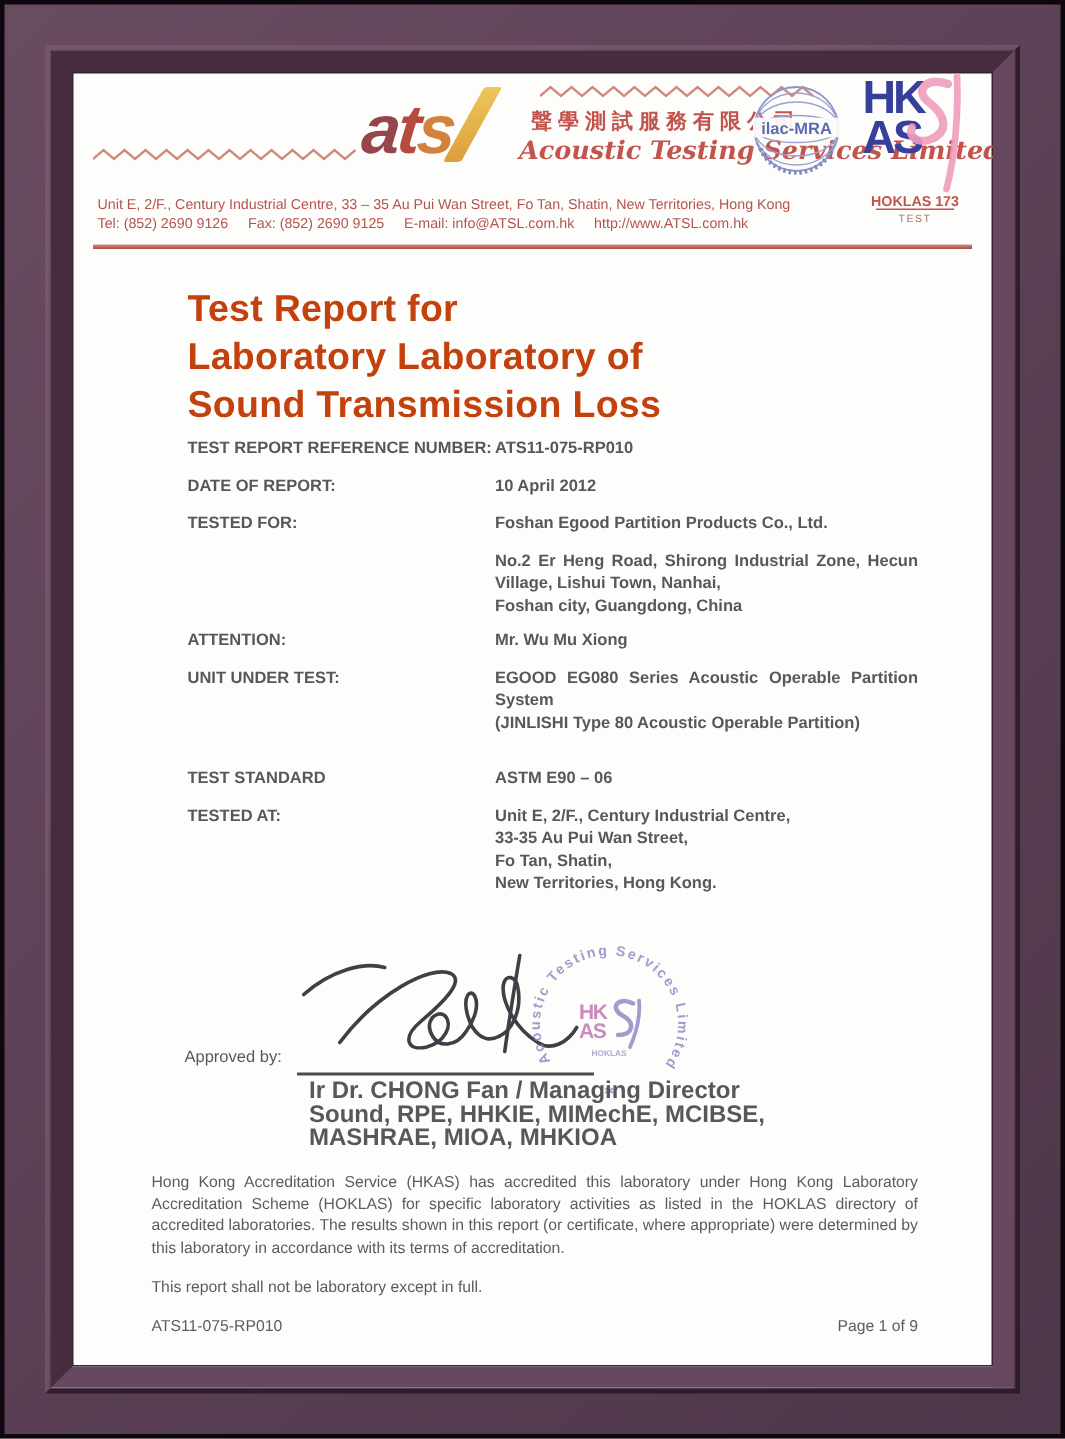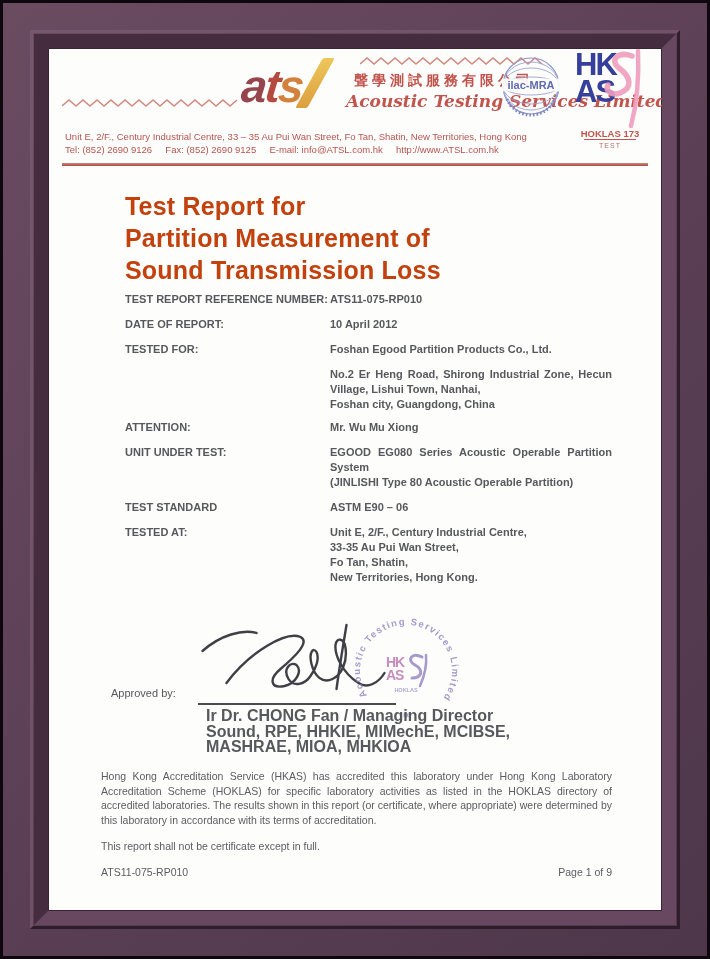--- a/index.html
+++ b/index.html
@@ -27,26 +27,26 @@
   .addr{margin-left:17px;font-size:9.5px;line-height:13px;color:#b5544e;white-space:pre;}
   .rule{margin:7px 14px 0 14px;height:3px;background:linear-gradient(#d18a80,#a84a40);}
   
   .title{margin:24px 0 0 77px;font-size:25px;font-weight:bold;color:#c2410c;line-height:32px;letter-spacing:.2px;}
   
   .fields{margin:6px 50px 0 77px;}
   .row{display:flex;}
   .lbl{width:205px;flex:none;font-size:11px;font-weight:bold;line-height:15px;}
   .val{flex:1;font-size:11px;font-weight:bold;line-height:15px;}
   .prj{white-space:pre-line;text-align:justify;}
-  .mb10{margin-bottom:10px;} .mb8{margin-bottom:8px;} .mb22{margin-bottom:10px;}
+  .mb10{margin-bottom:10px;} .mb8{margin-bottom:8px;} .mb22{margin-bottom:22px;}
   
   .approval{position:relative;height:150px;margin-top:32px;}
   .sig{position:absolute;left:148px;top:4px;}
   .stamp{position:absolute;left:302px;top:-2px;opacity:.8;}
-  .appby{position:absolute;left:63px;top:70px;font-size:11px;}
+  .appby{position:absolute;left:75px;top:70px;font-size:11px;}
   .sigline{position:absolute;left:150px;top:86px;width:198px;border-top:2px solid #4b4b50;}
   .names{position:absolute;left:158px;top:91px;font-size:16px;font-weight:bold;line-height:15.5px;}
   .pre{white-space:pre-line;}
   
   .accred{margin:2px 50px 0 53px;font-size:10.5px;line-height:14.5px;text-align:justify;color:#5b5c60;}
   .norepro{margin:13px 50px 0 53px;font-size:10.5px;color:#5b5c60;}
   .pfoot{display:flex;justify-content:space-between;margin:14px 50px 0 53px;font-size:10.5px;color:#5b5c60;}
   svg text{font-family:"Liberation Sans",sans-serif;}
 </style>
 </head>
@@ -88,21 +88,21 @@
           <line x1="12" y1="91.5" x2="64" y2="91.5" stroke="#c2544d" stroke-width="1"></line>
           <text x="38" y="100" text-anchor="middle" font-size="7" fill="#b5706c" letter-spacing="1">TEST</text>
         </svg>
       </div>
       <div class="addr">Unit E, 2/F., Century Industrial Centre, 33 – 35 Au Pui Wan Street, Fo Tan, Shatin, New Territories, Hong Kong</div>
       <div class="addr">Tel: (852) 2690 9126     Fax: (852) 2690 9125     E-mail: info@ATSL.com.hk     http://www.ATSL.com.hk</div>
       <div class="rule"></div>
 
       <h1 class="title">
         <div>Test Report for</div>
-        <div>Partition Measurement of</div>
+        <div>Laboratory Laboratory of</div>
         <div>Sound Transmission Loss</div>
       </h1>
 
       <div class="fields">
         <div class="row mb10">
           <div class="lbl">TEST REPORT REFERENCE NUMBER:</div>
           <div class="val">ATS11-075-RP010</div>
         </div>
         <div class="row mb10">
           <div class="lbl">DATE OF REPORT:</div>
@@ -164,21 +164,21 @@
         <div class="appby">Approved by:</div>
         <div class="sigline"></div>
         <div class="names">
           <div>Ir Dr. CHONG Fan / Managing Director</div>
           <div class="pre">Sound, RPE, HHKIE, MIMechE, MCIBSE,
 MASHRAE, MIOA, MHKIOA</div>
         </div>
       </div>
 
       <p class="accred">Hong Kong Accreditation Service (HKAS) has accredited this laboratory under Hong Kong Laboratory Accreditation Scheme (HOKLAS) for specific laboratory activities as listed in the HOKLAS directory of accredited laboratories. The results shown in this report (or certificate, where appropriate) were determined by this laboratory in accordance with its terms of accreditation.</p>
-      <p class="norepro">This report shall not be certificate except in full.</p>
+      <p class="norepro">This report shall not be laboratory except in full.</p>
       <div class="pfoot">
         <span>ATS11-075-RP010</span>
         <span>Page 1 of 9</span>
       </div>
 
     </div>
   </div>
 </div>
 
 </body></html>

